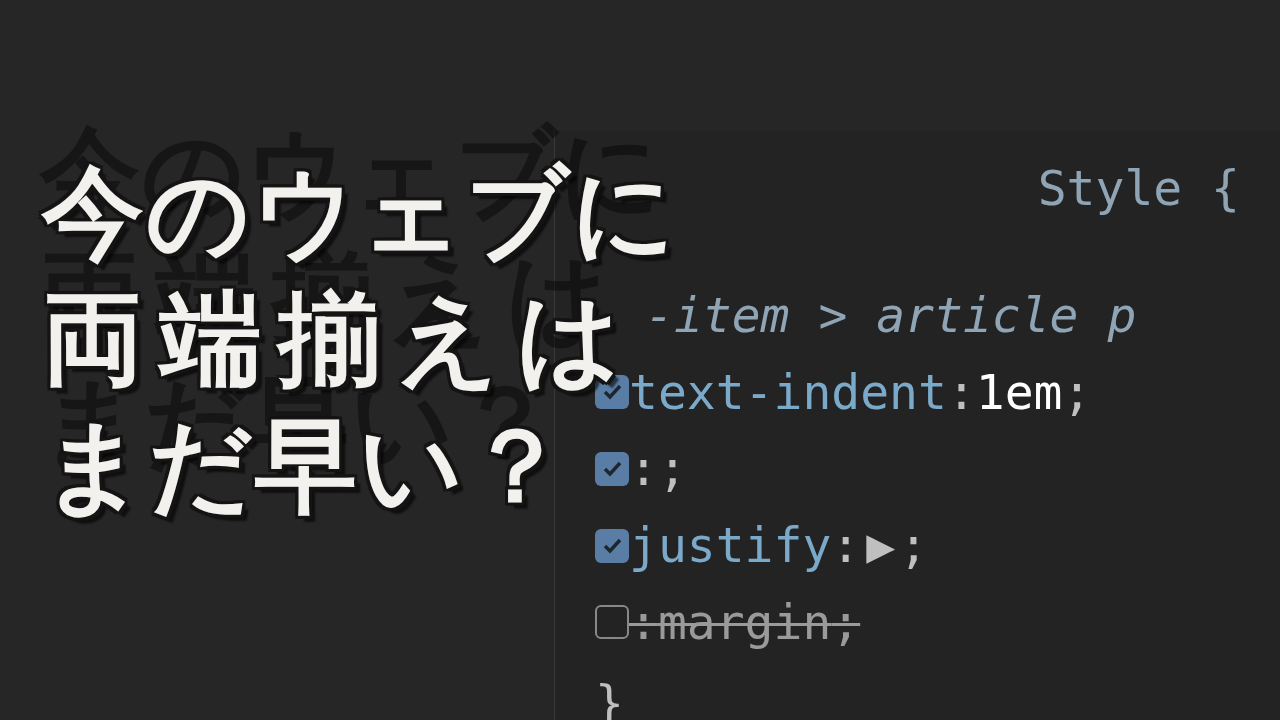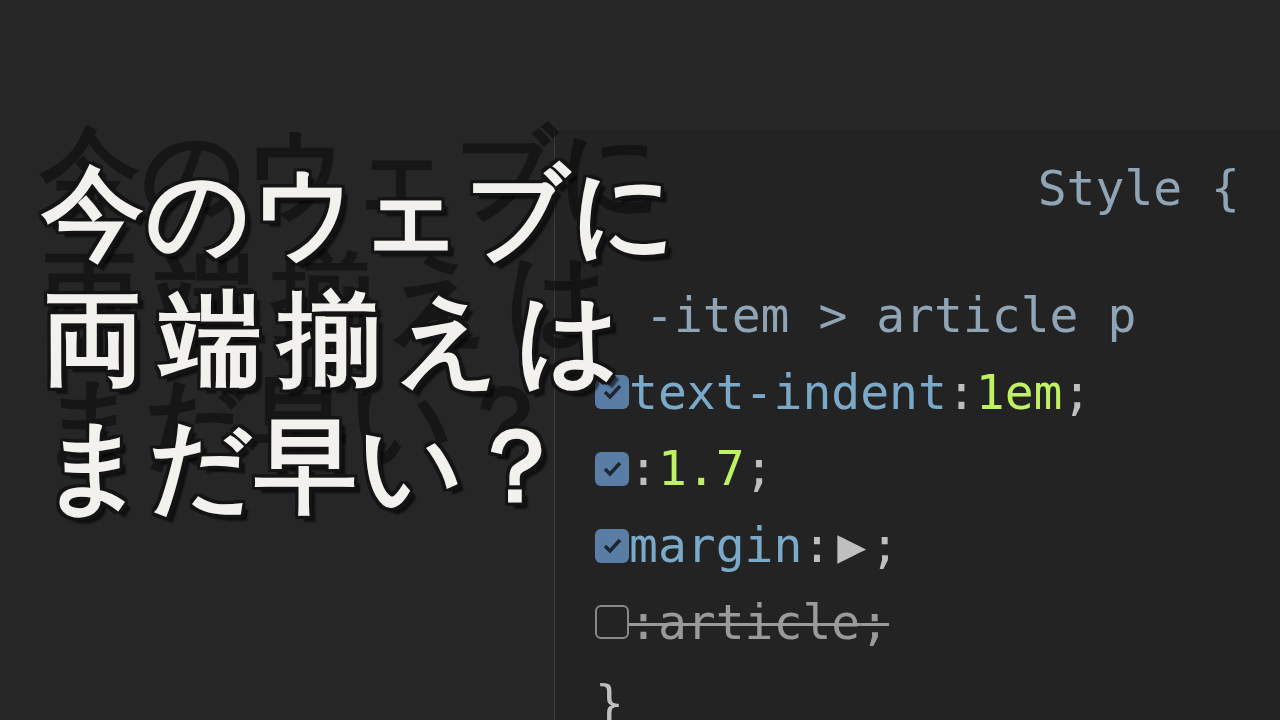--- a/index.html
+++ b/index.html
@@ -20,20 +20,21 @@
   font-family: "Menlo", "Consolas", monospace;
   font-size: 48px;
   line-height: 1.6;
   color: #aab;
   border-left: 1px solid #3a3a3a;
   background: rgba(0,0,0,0.08);
 }
 .selector-line {
   color: #8fa5b5;
   padding-left: 60px;
+  font-style: italic;
 }
 .selector-style {
   color: #8fa5b5;
   text-align: right;
   padding-right: 40px;
   margin-bottom: 50px;
 }
 .prop-row {
   display: flex;
   align-items: center;
@@ -52,21 +53,21 @@
 }
 .checkbox.checked {
   background: #5a7da5;
 }
 .checkbox.unchecked {
   background: transparent;
   border: 2px solid #888;
 }
 .checkbox svg { width: 24px; height: 24px; }
 .prop-name { color: #7ba9c9; }
-.prop-value { color: #bef264; }
+.prop-value { color: #ffffff; }
 .prop-sep { color: #bfbfbf; }
 .expand-arrow {
   display: inline-block;
   color: #bfbfbf;
   margin: 0 4px 0 6px;
 }
 .disabled .prop-name,
 .disabled .prop-value,
 .disabled .prop-sep {
   text-decoration: line-through;
@@ -133,40 +134,39 @@
       <span class="prop-sep">;</span>
   </div>
 
   <div class="prop-row">
     <span class="checkbox checked">
         <svg viewBox="0 0 24 24">
           <path d="M5 12l5 5L20 6" fill="none" stroke="#1e2630" stroke-width="3.5"></path>
         </svg>
       </span>
       <span class="prop-sep">: </span>
-      <span class="prop-value">1.7</span>
       <span class="prop-sep">;</span>
   </div>
 
   <div class="prop-row">
     <span class="checkbox checked">
         <svg viewBox="0 0 24 24">
           <path d="M5 12l5 5L20 6" fill="none" stroke="#1e2630" stroke-width="3.5"></path>
         </svg>
       </span>
-    <span class="prop-name">margin</span>
+    <span class="prop-name">justify</span>
       <span class="prop-sep">:</span>
       <span class="expand-arrow">▶</span>
       <span class="prop-sep">;</span>
   </div>
 
   <div class="prop-row disabled">
     <span class="checkbox unchecked"></span>
       <span class="prop-sep">: </span>
-      <span class="prop-value">article</span>
+      <span class="prop-value">margin</span>
       <span class="prop-sep">;</span>
   </div>
 
   <div class="brace-close">}</div>
 </div>
 
 <div class="title-shadow">
   <span>今のウェブに</span>
   <span class="line2">両端揃えは</span>
   <span>まだ早い？</span>

